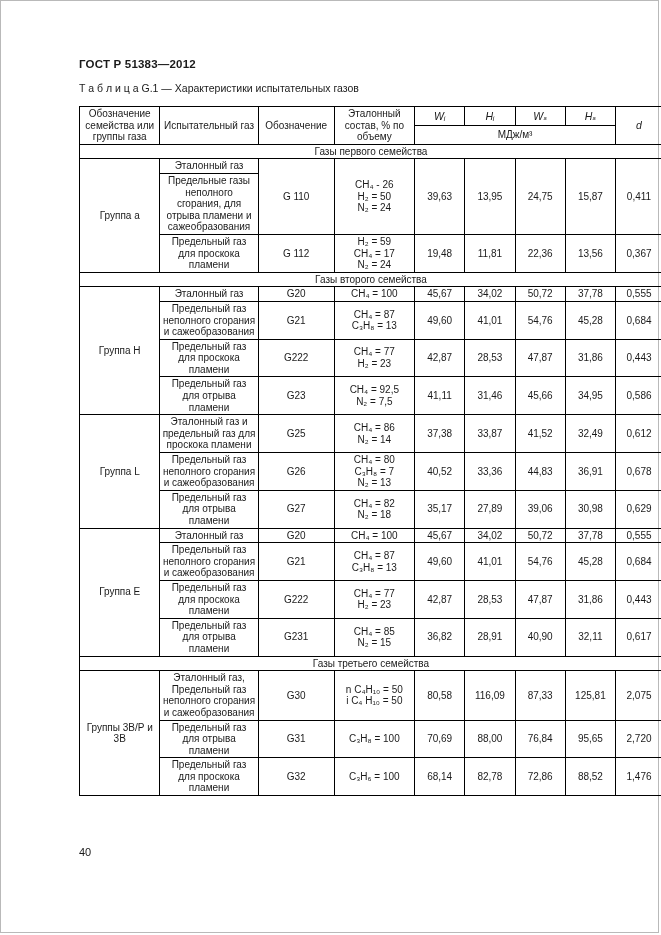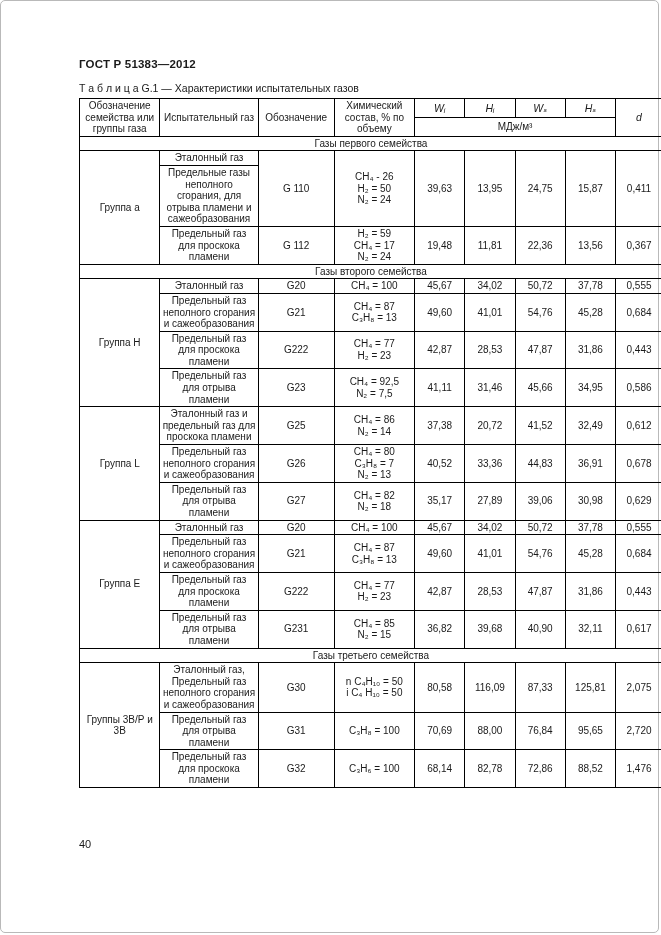--- a/index.html
+++ b/index.html
@@ -5,34 +5,34 @@
   html, body { margin: 0; padding: 0; background: #ffffff; }
   body {
     width: 661px; height: 935px;
     font-family: "Liberation Sans", "DejaVu Sans", sans-serif;
     color: #1a1a1a;
     position: relative;
   }
   .sheet {
     position: absolute; left: 0; top: 0;
     width: 659px; height: 933px;
-    border: 1px solid #b9b9b9; border-radius: 5px;
+    border: 1px solid #b9b9b9; border-radius: 0;
     box-sizing: border-box;
     background: #fff;
     padding: 57px 40px 0 78px;
   }
   .doc-header {
     font-weight: bold;
     font-size: 11.5px;
     letter-spacing: 0.2px;
     margin-bottom: 12px;
   }
   .caption {
     font-size: 10.5px;
-    margin-bottom: 4px;
+    margin-bottom: 12px;
   }
   table.gas-table {
     border-collapse: collapse;
     table-layout: fixed;
     width: 584px;
     font-size: 10px;
     line-height: 1.16;
   }
   .gas-table th, .gas-table td {
     border: 1px solid #000;
@@ -78,21 +78,21 @@
       <col style="width:45px">
       <col style="width:45px">
       <col style="width:45px">
       <col style="width:42px">
     </colgroup>
     <thead>
       <tr>
         <th rowspan="2">Обозначение семейства или группы газа</th>
         <th rowspan="2">Испытательный газ</th>
         <th rowspan="2">Обозначение</th>
-        <th rowspan="2">Химический состав, % по объему</th>
+        <th rowspan="2">Эталонный состав, % по объему</th>
         <th class="sym">Wᵢ</th>
         <th class="sym">Hᵢ</th>
         <th class="sym">Wₛ</th>
         <th class="sym">Hₛ</th>
         <th rowspan="2" class="sym">d</th>
       </tr>
       <tr>
         <th colspan="4">МДж/м³</th>
       </tr>
     </thead>
@@ -172,21 +172,21 @@
           <td class="num-cell">34,95</td>
           <td class="num-cell">0,586</td>
         </tr>
         <tr>
           <td class="group-cell" rowspan="3">Группа L</td>
           <td class="gas-cell">Эталонный газ и предельный газ для проскока пламени</td>
           <td class="desig-cell">G25</td>
           <td class="comp-cell">CH₄ = 86
 N₂ = 14</td>
           <td class="num-cell">37,38</td>
-          <td class="num-cell">20,72</td>
+          <td class="num-cell">33,87</td>
           <td class="num-cell">41,52</td>
           <td class="num-cell">32,49</td>
           <td class="num-cell">0,612</td>
         </tr>
         <tr>
           <td class="gas-cell">Предельный газ неполного сгорания и сажеобразования</td>
           <td class="desig-cell">G26</td>
           <td class="comp-cell">CH₄ = 80
 C₃H₈ = 7
 N₂ = 13</td>
@@ -239,21 +239,21 @@
           <td class="num-cell">47,87</td>
           <td class="num-cell">31,86</td>
           <td class="num-cell">0,443</td>
         </tr>
         <tr>
           <td class="gas-cell">Предельный газ для отрыва пламени</td>
           <td class="desig-cell">G231</td>
           <td class="comp-cell">CH₄ = 85
 N₂ = 15</td>
           <td class="num-cell">36,82</td>
-          <td class="num-cell">39,68</td>
+          <td class="num-cell">28,91</td>
           <td class="num-cell">40,90</td>
           <td class="num-cell">32,11</td>
           <td class="num-cell">0,617</td>
         </tr>
         <tr>
           <td class="section-row" colspan="9">Газы третьего семейства</td>
         </tr>
         <tr>
           <td class="group-cell" rowspan="3">Группы 3В/Р и 3В</td>
           <td class="gas-cell">Эталонный газ,

